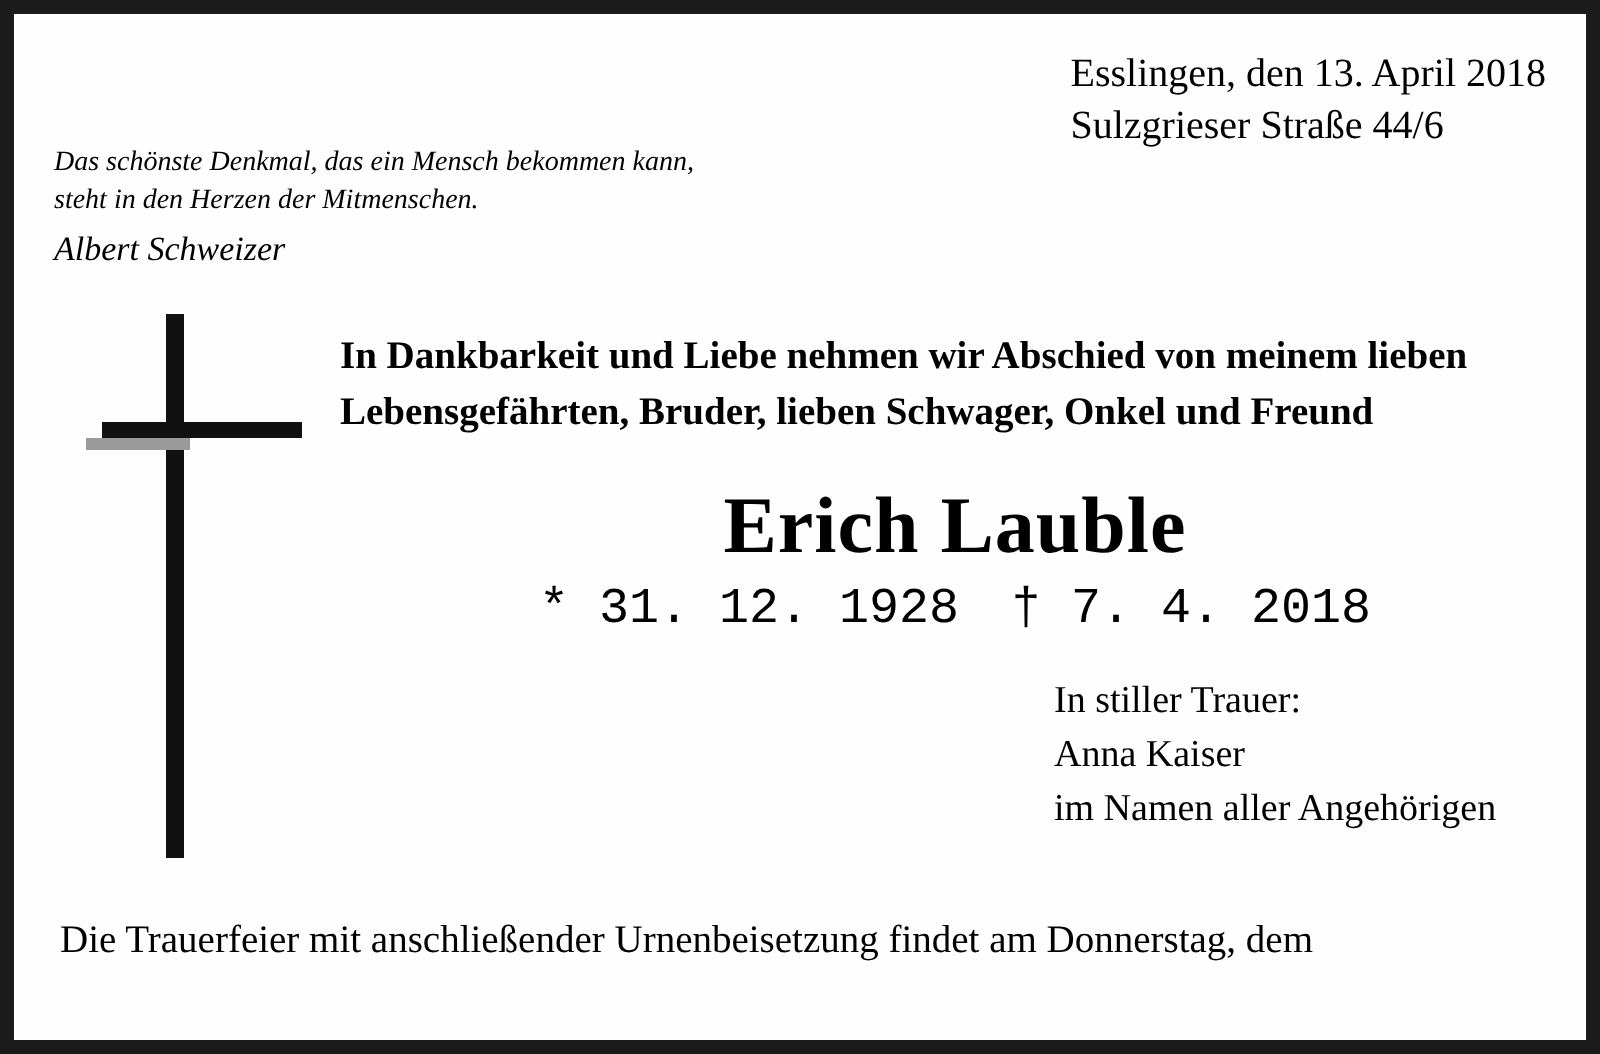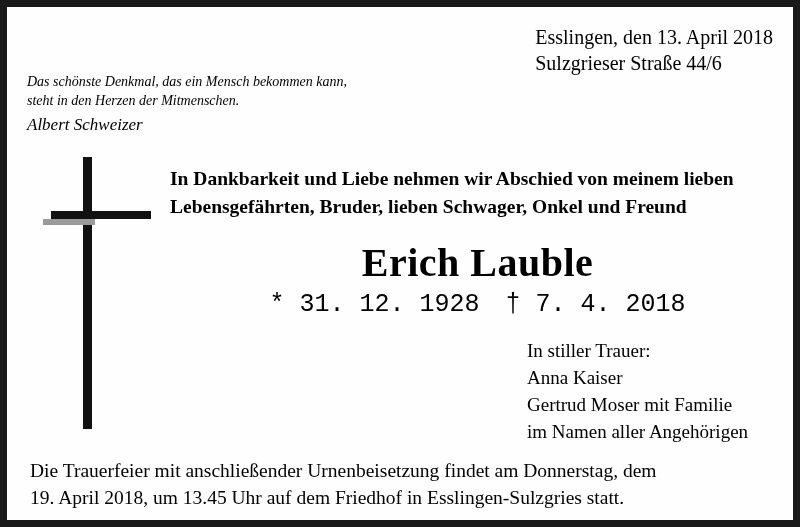--- a/index.html
+++ b/index.html
@@ -172,23 +172,21 @@
     </div>
 
     <div class="name">Erich Lauble</div>
     <div class="dates">
       <span>* 31. 12. 1928</span><span class="sep"></span><span>† 7. 4. 2018</span>
     </div>
 
     <div class="mourners">
       <div>In stiller Trauer:</div>
       <div>Anna Kaiser</div>
-      <div>Gertrud Moser mit Familie</div>
       <div>im Namen aller Angehörigen</div>
     </div>
 
     <div class="footer">
       <div>Die Trauerfeier mit anschließender Urnenbeisetzung findet am Donnerstag, dem</div>
-      <div>19. April 2018, um 13.45 Uhr auf dem Friedhof in Esslingen-Sulzgries statt.</div>
     </div>
 
   </div>
 </div>
 
 </body></html>

